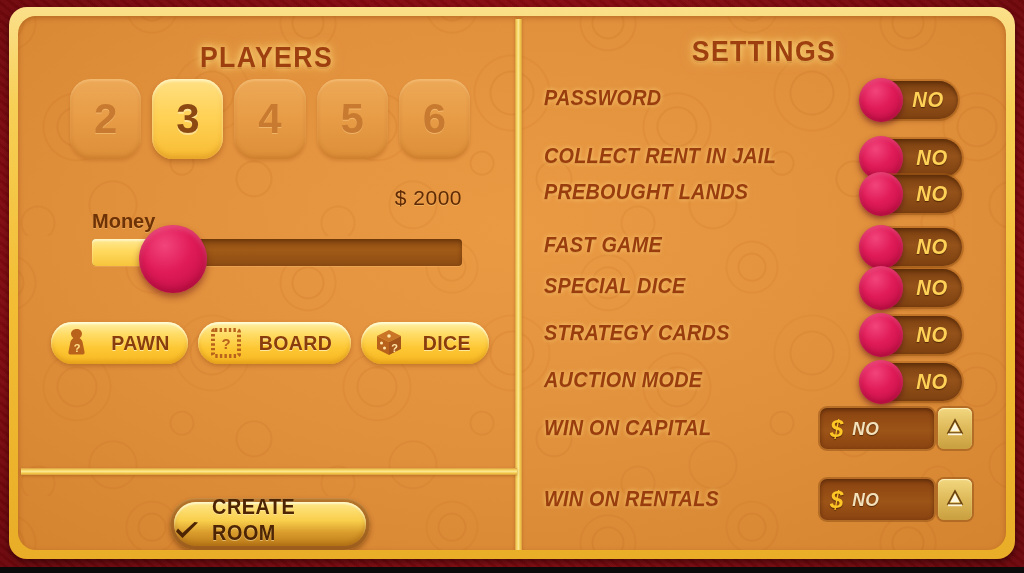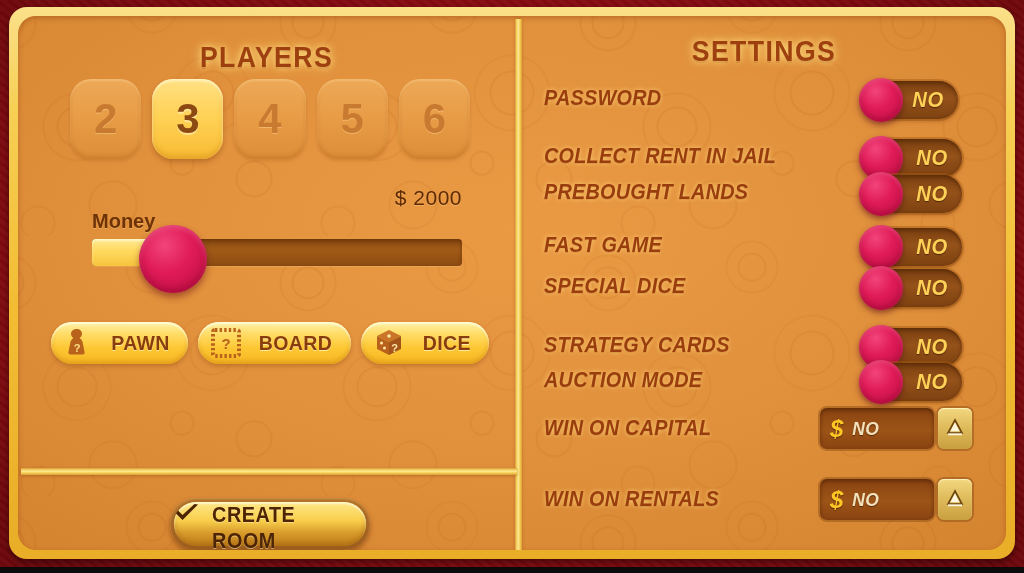--- a/index.html
+++ b/index.html
@@ -176,21 +176,21 @@
   #create-room{
     position:absolute;left:152px;top:482px;width:200px;height:52px;
     border-radius:26px;box-sizing:border-box;
     background:linear-gradient(180deg,#b5742a 0%,#9c5c1c 100%);
     padding:4px;
     box-shadow:0 3px 5px rgba(90,40,0,.45), inset 0 1px 2px rgba(255,210,140,.35);
     cursor:pointer;
   }
   #create-room-inner{
     width:100%;height:100%;border-radius:22px;
-    display:flex;align-items:flex-start;justify-content:center;gap:4px;
+    display:flex;align-items:flex-end;justify-content:center;gap:4px;
     background:linear-gradient(180deg,#ffe788 0%,#f9cf4c 42%,#d89b2b 70%,#c07f1c 100%);
     box-shadow:inset 0 2px 2px rgba(255,252,215,.85), inset 0 -3px 5px rgba(150,85,10,.40);
   }
   #create-room-label{
     font-weight:bold;font-size:22px;color:#4d2404;letter-spacing:.6px;
     transform:scaleX(.9);
     text-shadow:0 1px 0 rgba(255,240,185,.5);
   }
 
   
@@ -374,21 +374,21 @@
         </div>
 
         <div class="srow" style="top:257px">
           <span class="srow-label">SPECIAL DICE</span>
           <div class="toggle">
             <span class="toggle-text">NO</span>
             <div class="toggle-knob"></div>
           </div>
         </div>
 
-        <div class="srow" style="top:316px">
+        <div class="srow" style="top:304px">
           <span class="srow-label">STRATEGY CARDS</span>
           <div class="toggle">
             <span class="toggle-text">NO</span>
             <div class="toggle-knob"></div>
           </div>
         </div>
 
         <div class="srow" style="top:351px">
           <span class="srow-label">AUCTION MODE</span>
           <div class="toggle">

